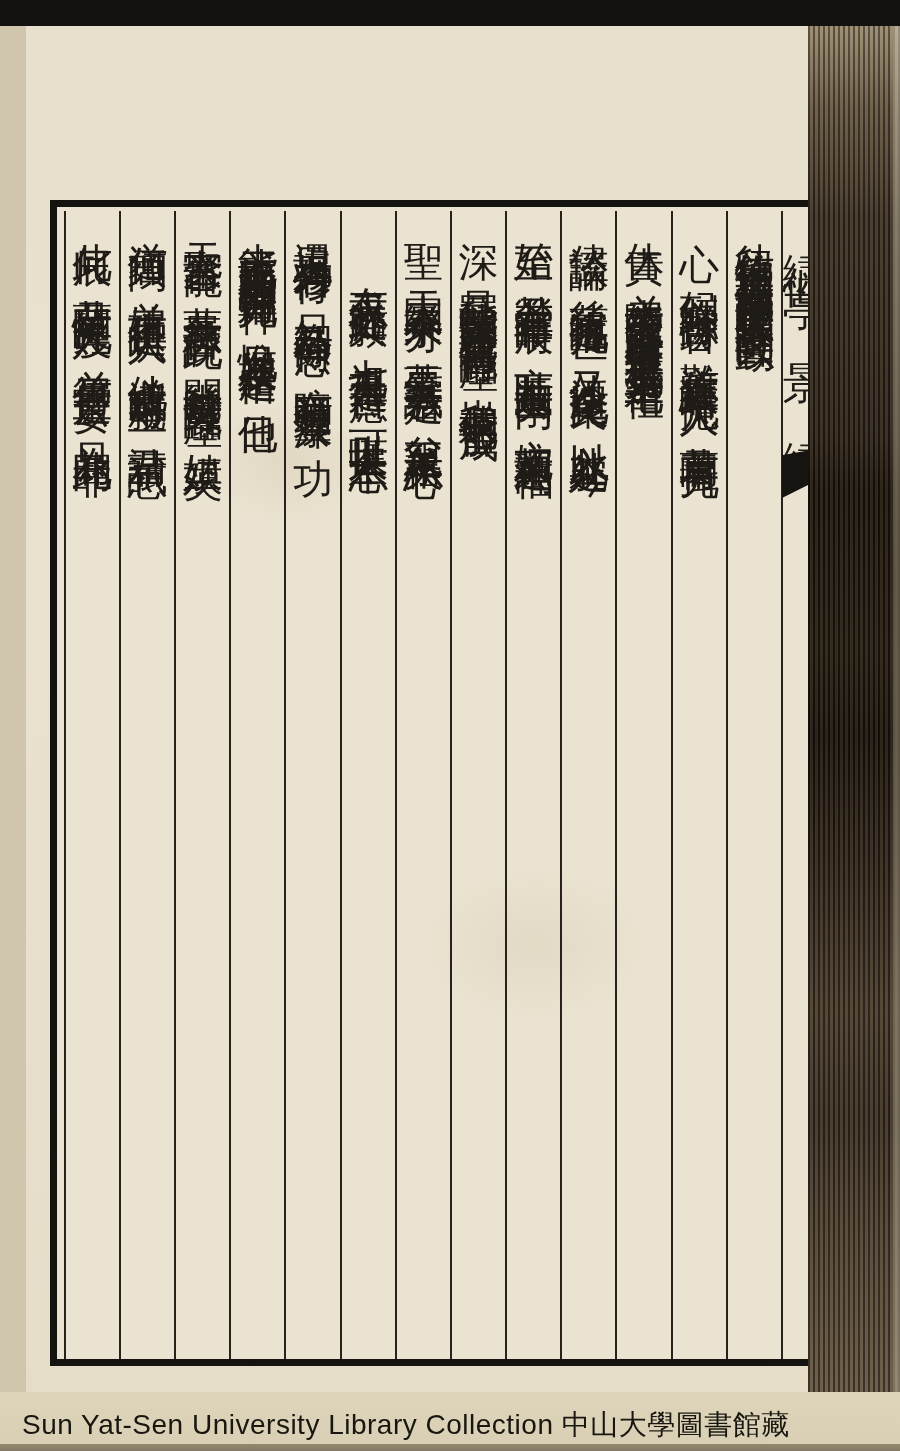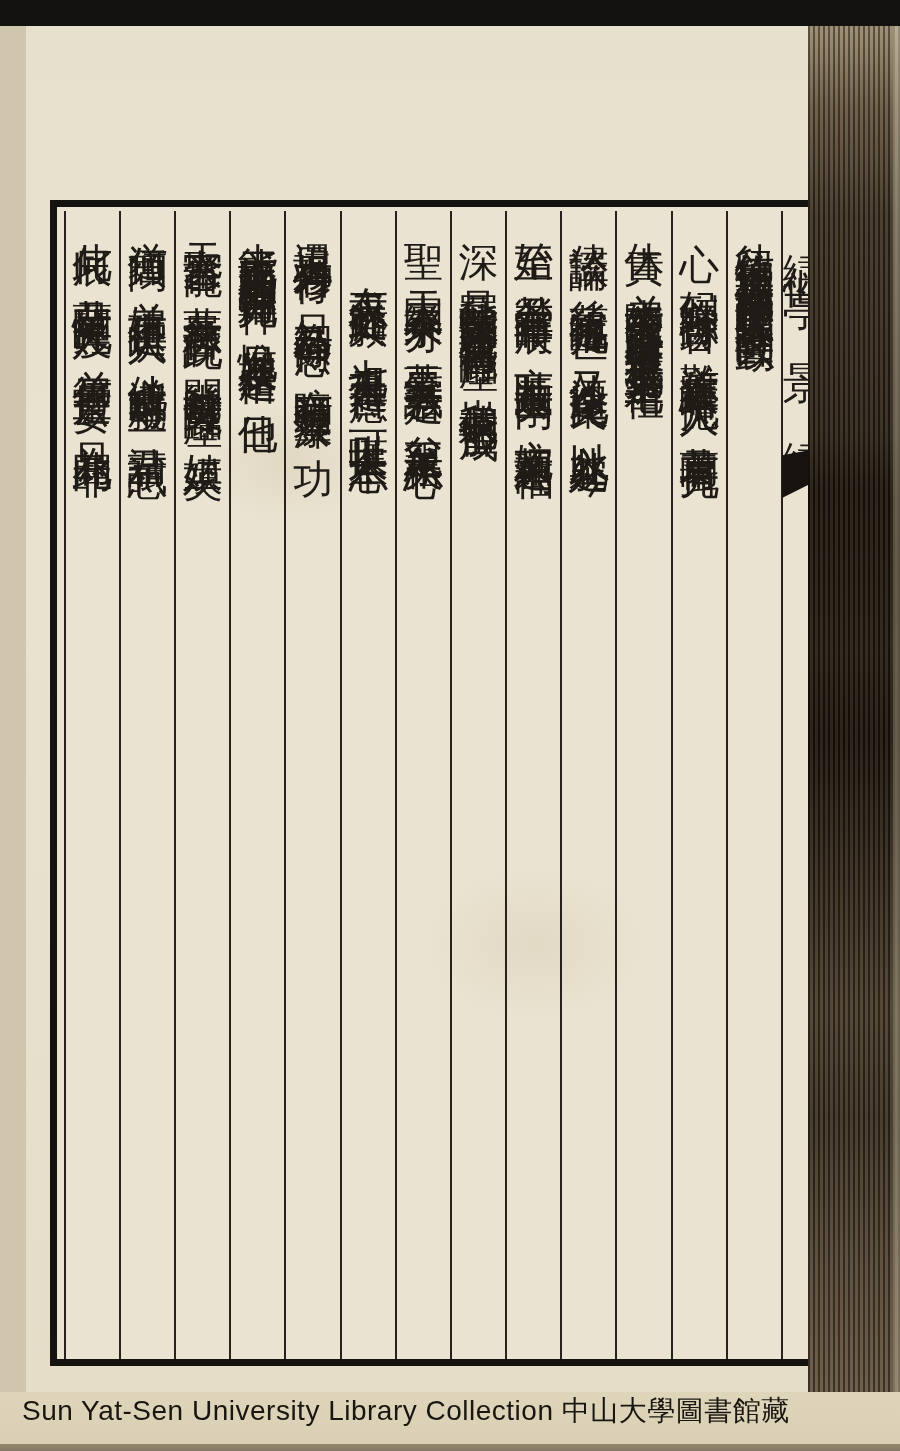--- a/index.html
+++ b/index.html
@@ -66,21 +66,21 @@
   }
   .dog-ear{
     position:absolute;left:782px;top:446px;width:50px;height:52px;z-index:5;
     background:#171310;
     clip-path:polygon(0 18%, 100% 0, 100% 52%, 0 100%);
   }
   
   .footer{
     position:absolute;left:0;top:1392px;width:900px;height:52px;z-index:8;
     background:linear-gradient(180deg,#ded5bb,#d8cfb5);
-    display:flex;align-items:flex-start;
+    display:flex;align-items:flex-end;
   }
   .footer-text{
     margin-left:22px;
     font-family:"Liberation Sans", sans-serif;
     font-size:28px;color:#18160f;letter-spacing:.5px;
     white-space:nowrap;
   }
   .bottom-edge{
     position:absolute;left:0;top:1444px;width:900px;height:7px;z-index:8;
     background:linear-gradient(180deg,#93896f,#847a64);

